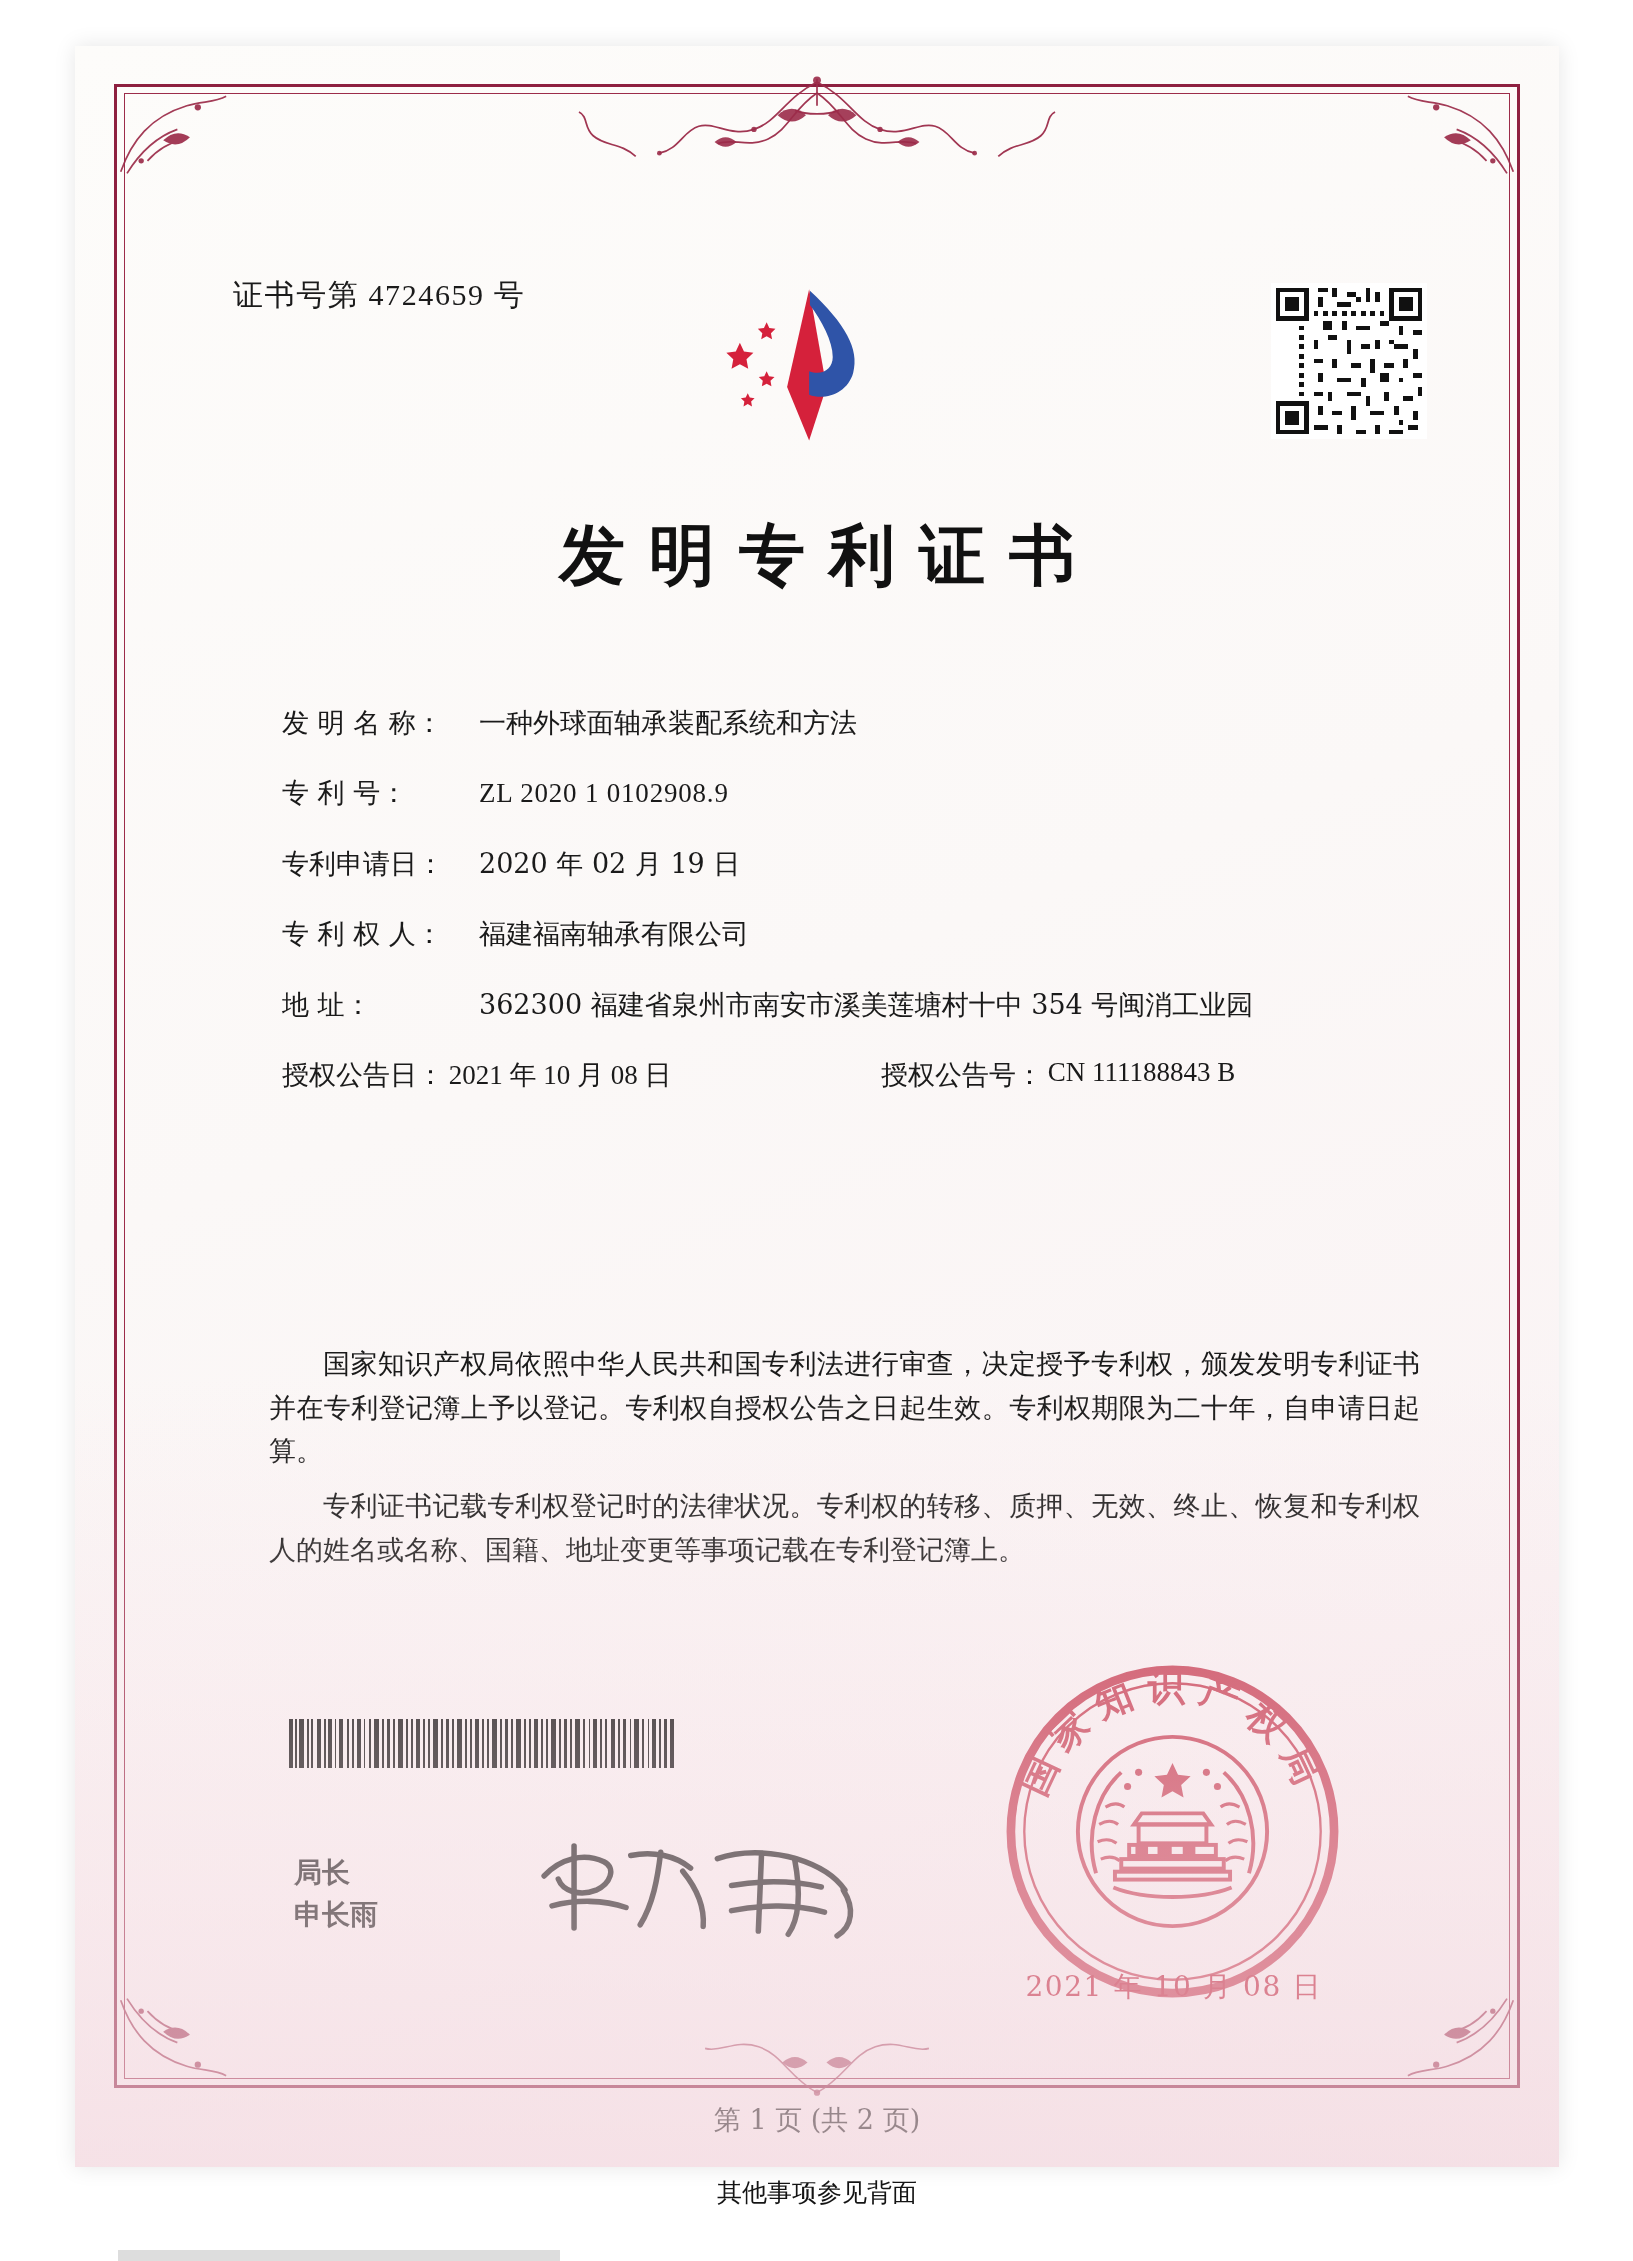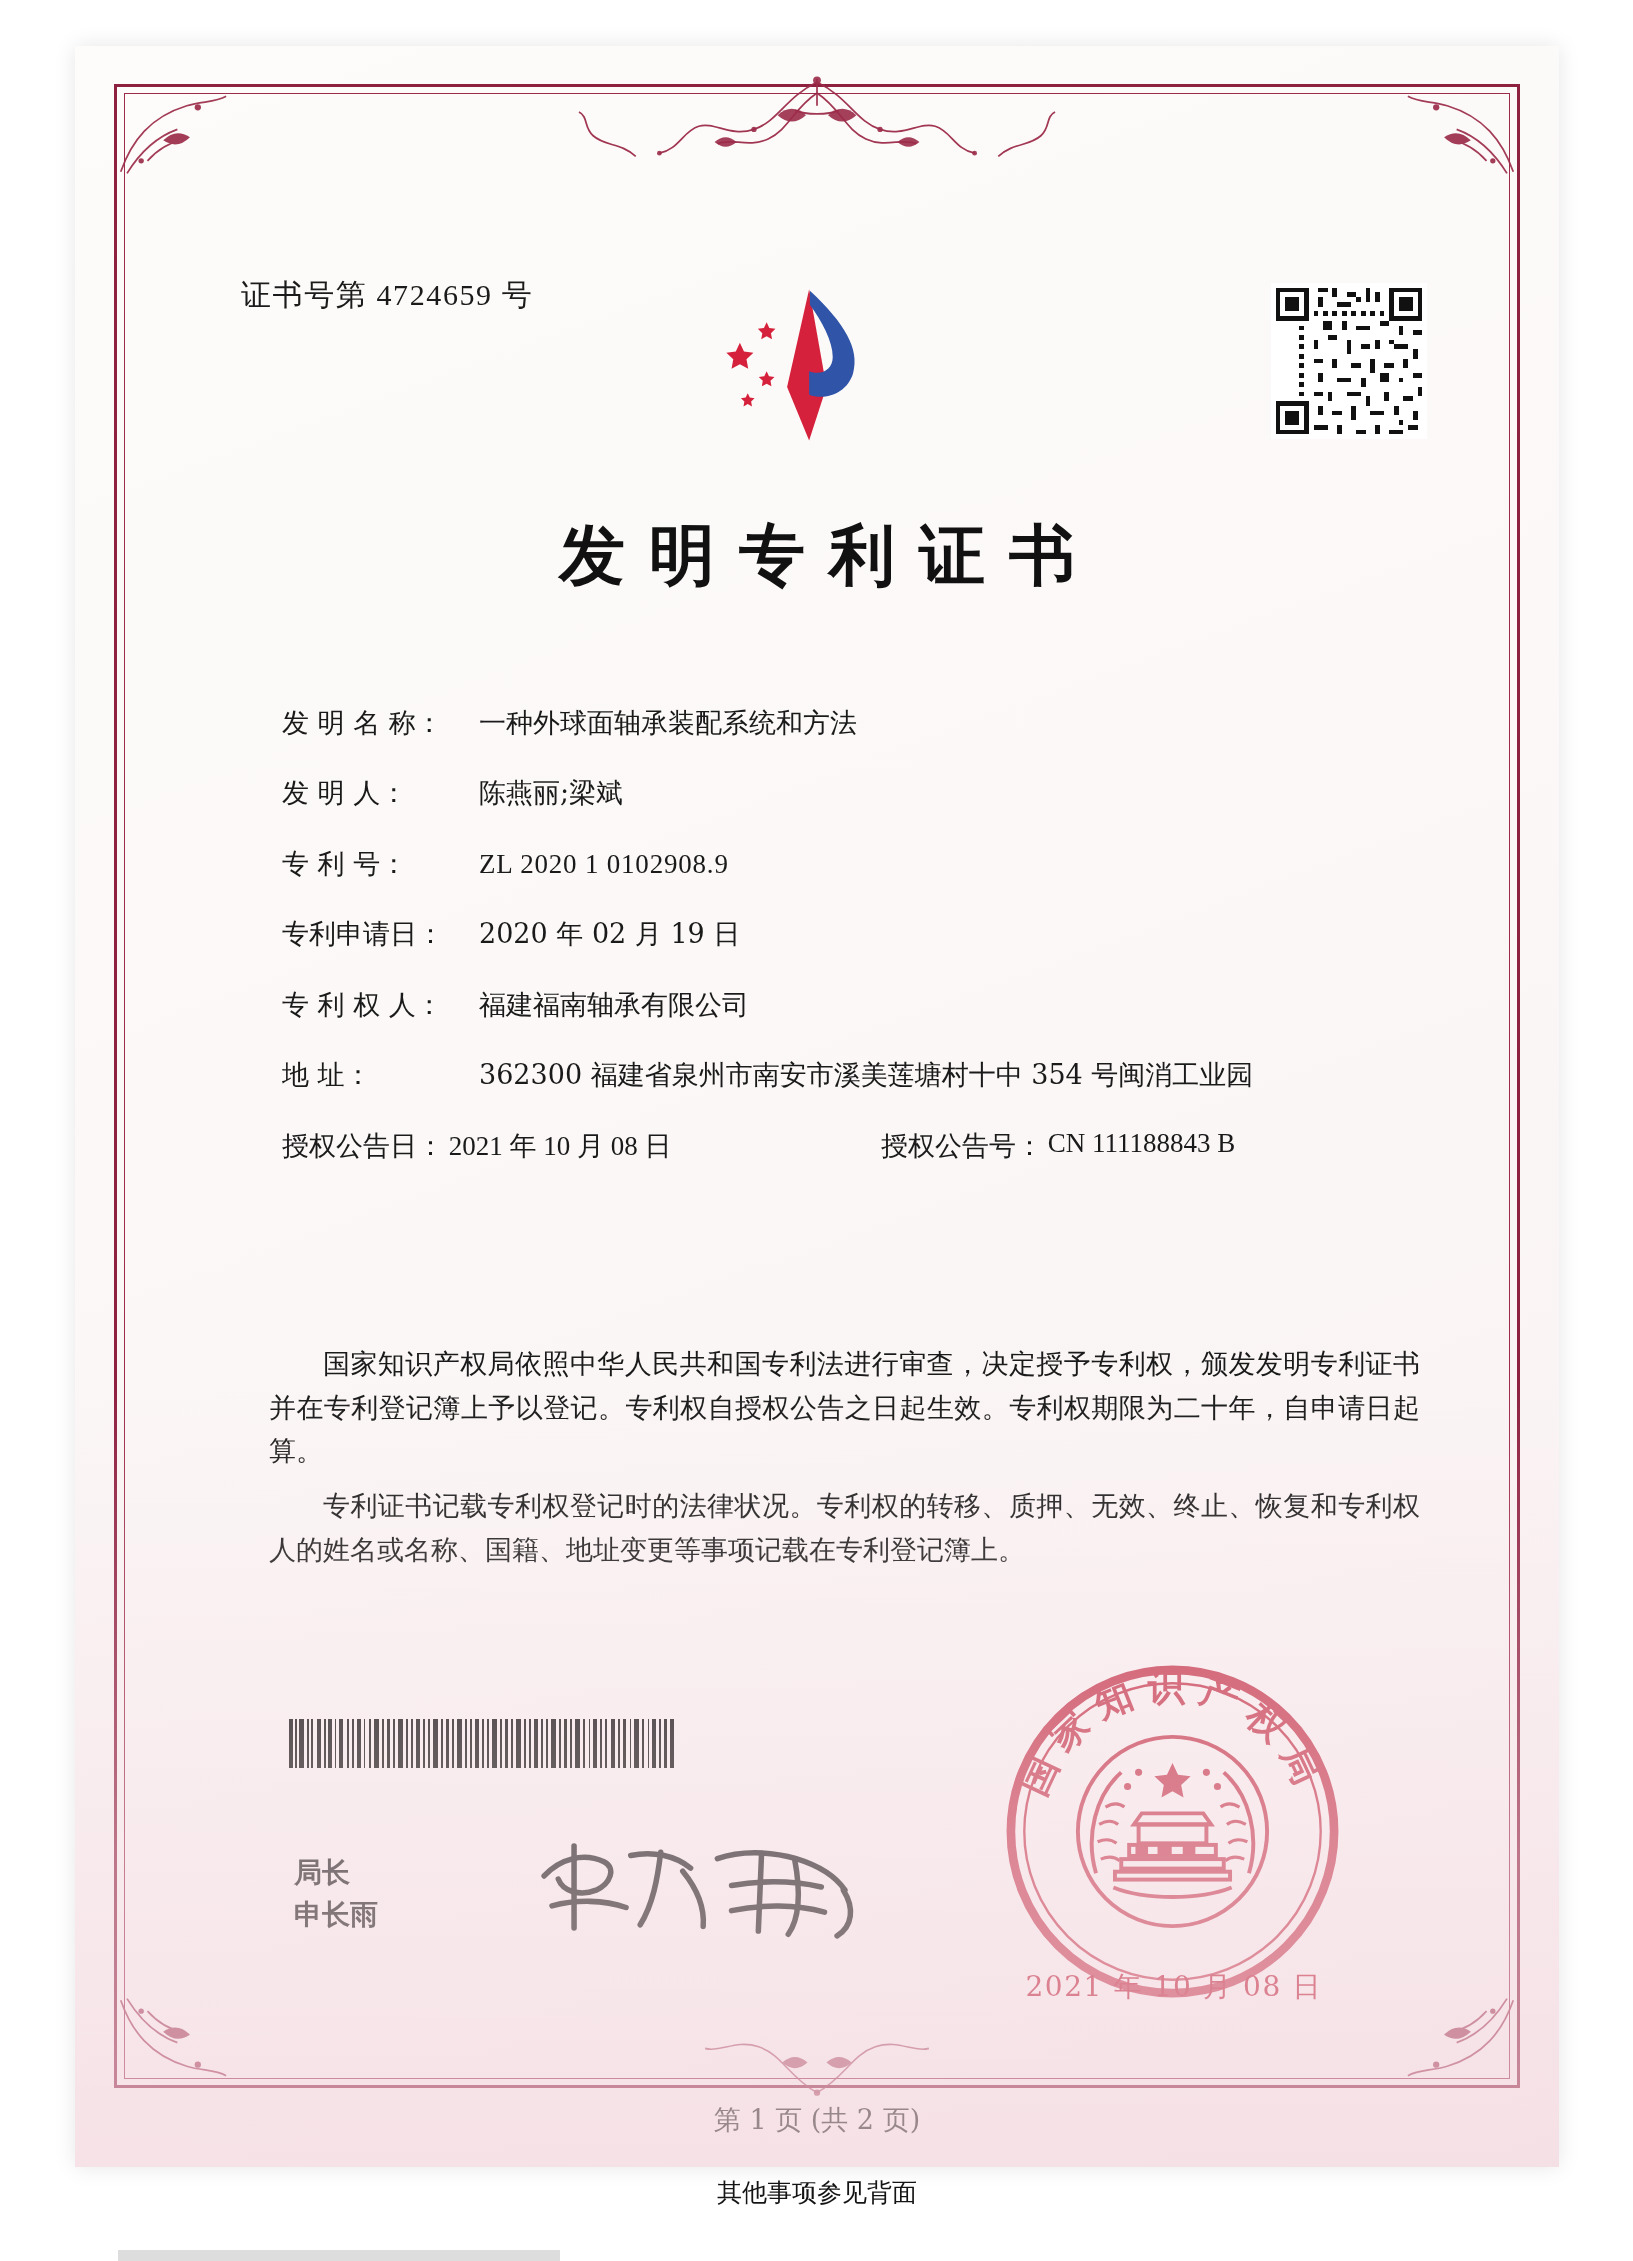--- a/index.html
+++ b/index.html
@@ -90,21 +90,21 @@
     transform: translateX(-50%) scaleY(-1);
     width: 599px;
     height: 87px;
     pointer-events: none;
     opacity: 0.9;
   }
 
   
   .cert-number {
     position: absolute;
-    left: 166px;
+    left: 158px;
     top: 229px;
     font-size: 30px;
     letter-spacing: 1.6px;
     font-family: "Liberation Serif", serif;
     color: #1b1b1b;
     white-space: nowrap;
   }
 
   .emblem {
     position: absolute;
@@ -473,24 +473,20 @@
         <rect x="27" y="29" width="1" height="1"></rect>
       </g>
     </svg>
 
     <div class="title">发明专利证书</div>
 
     <div class="fields">
       <div class="field-row">
         <div class="field-label">发 明 名 称：</div>
         <div class="field-value">一种外球面轴承装配系统和方法</div>
-      </div>
-      <div class="field-row">
-        <div class="field-label">发  明  人：</div>
-        <div class="field-value">陈燕丽;梁斌</div>
       </div>
       <div class="field-row">
         <div class="field-label">专  利  号：</div>
         <div class="field-value mono">ZL 2020 1 0102908.9</div>
       </div>
       <div class="field-row">
         <div class="field-label">专利申请日：</div>
         <div class="field-value">2020 年 02 月 19 日</div>
       </div>
       <div class="field-row">

